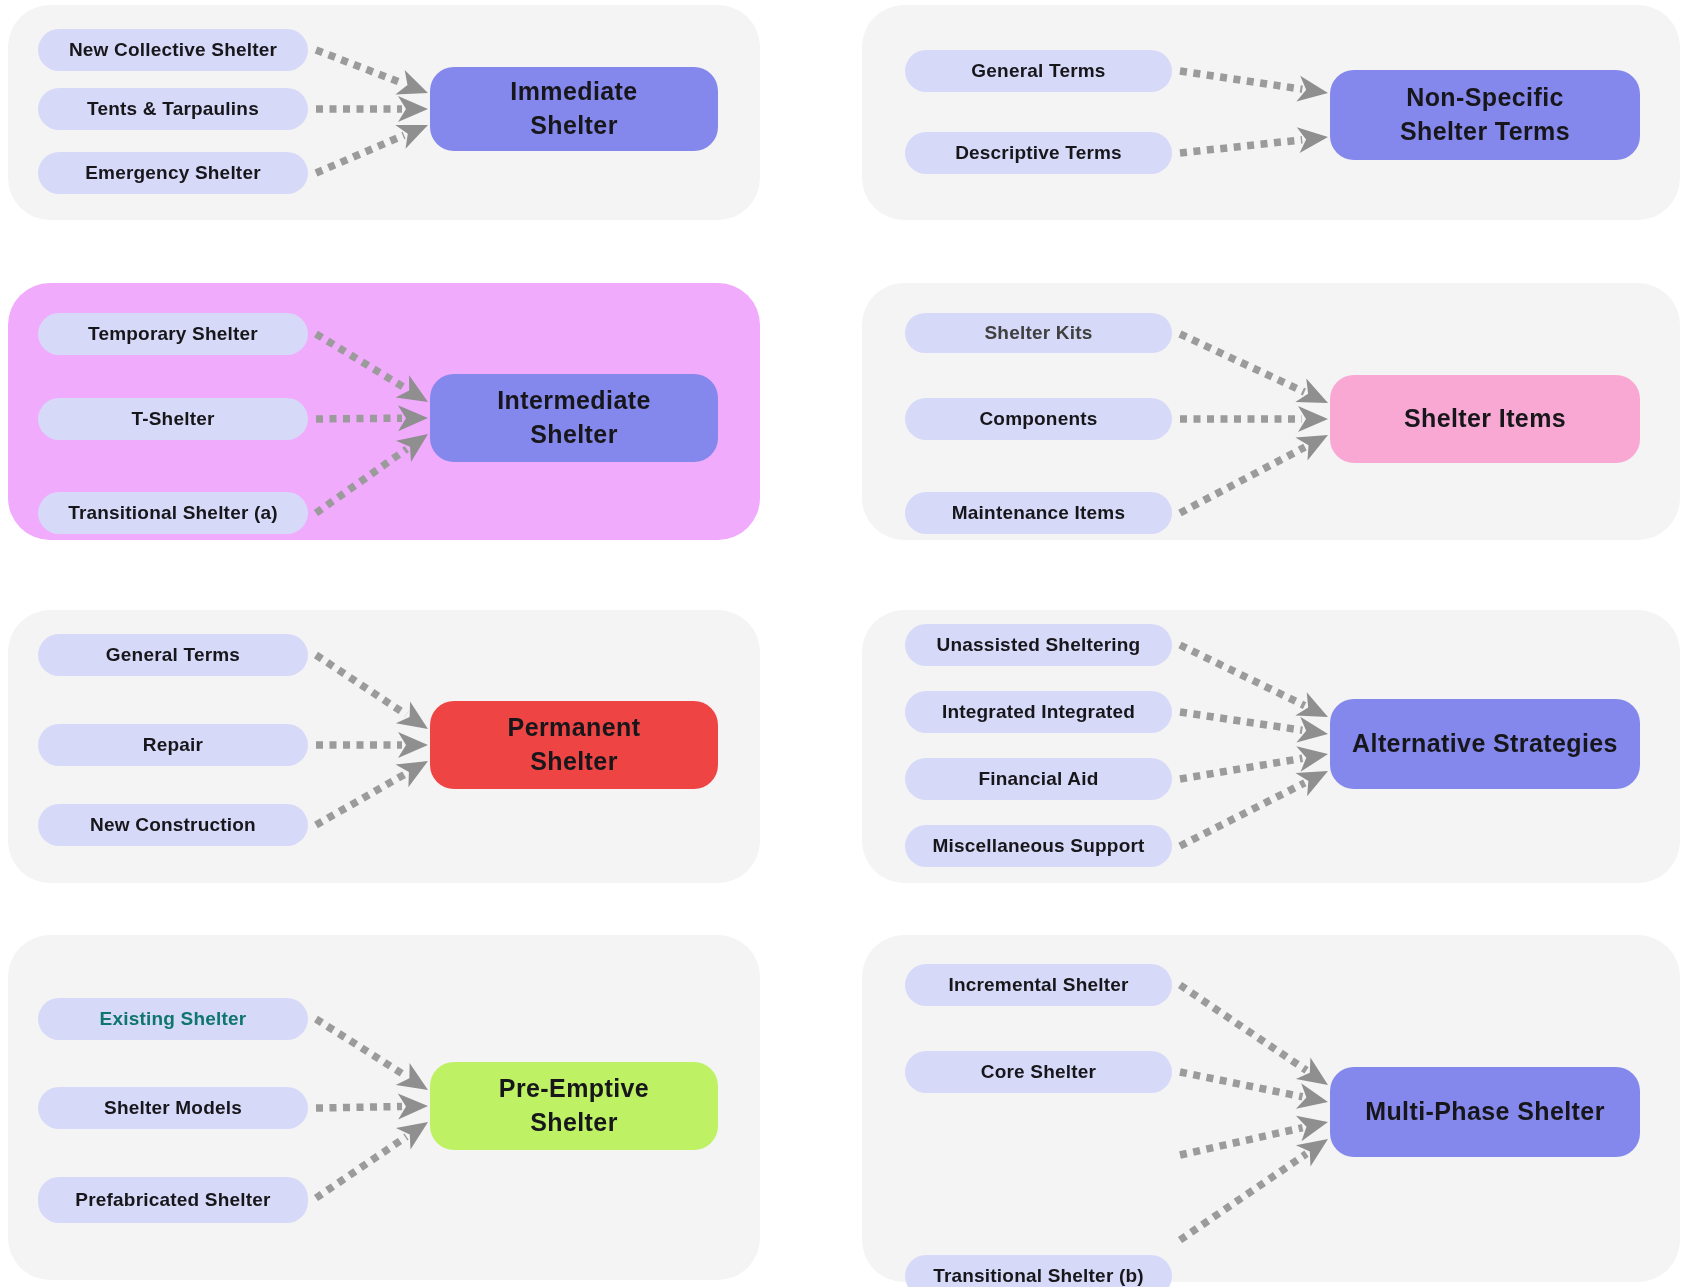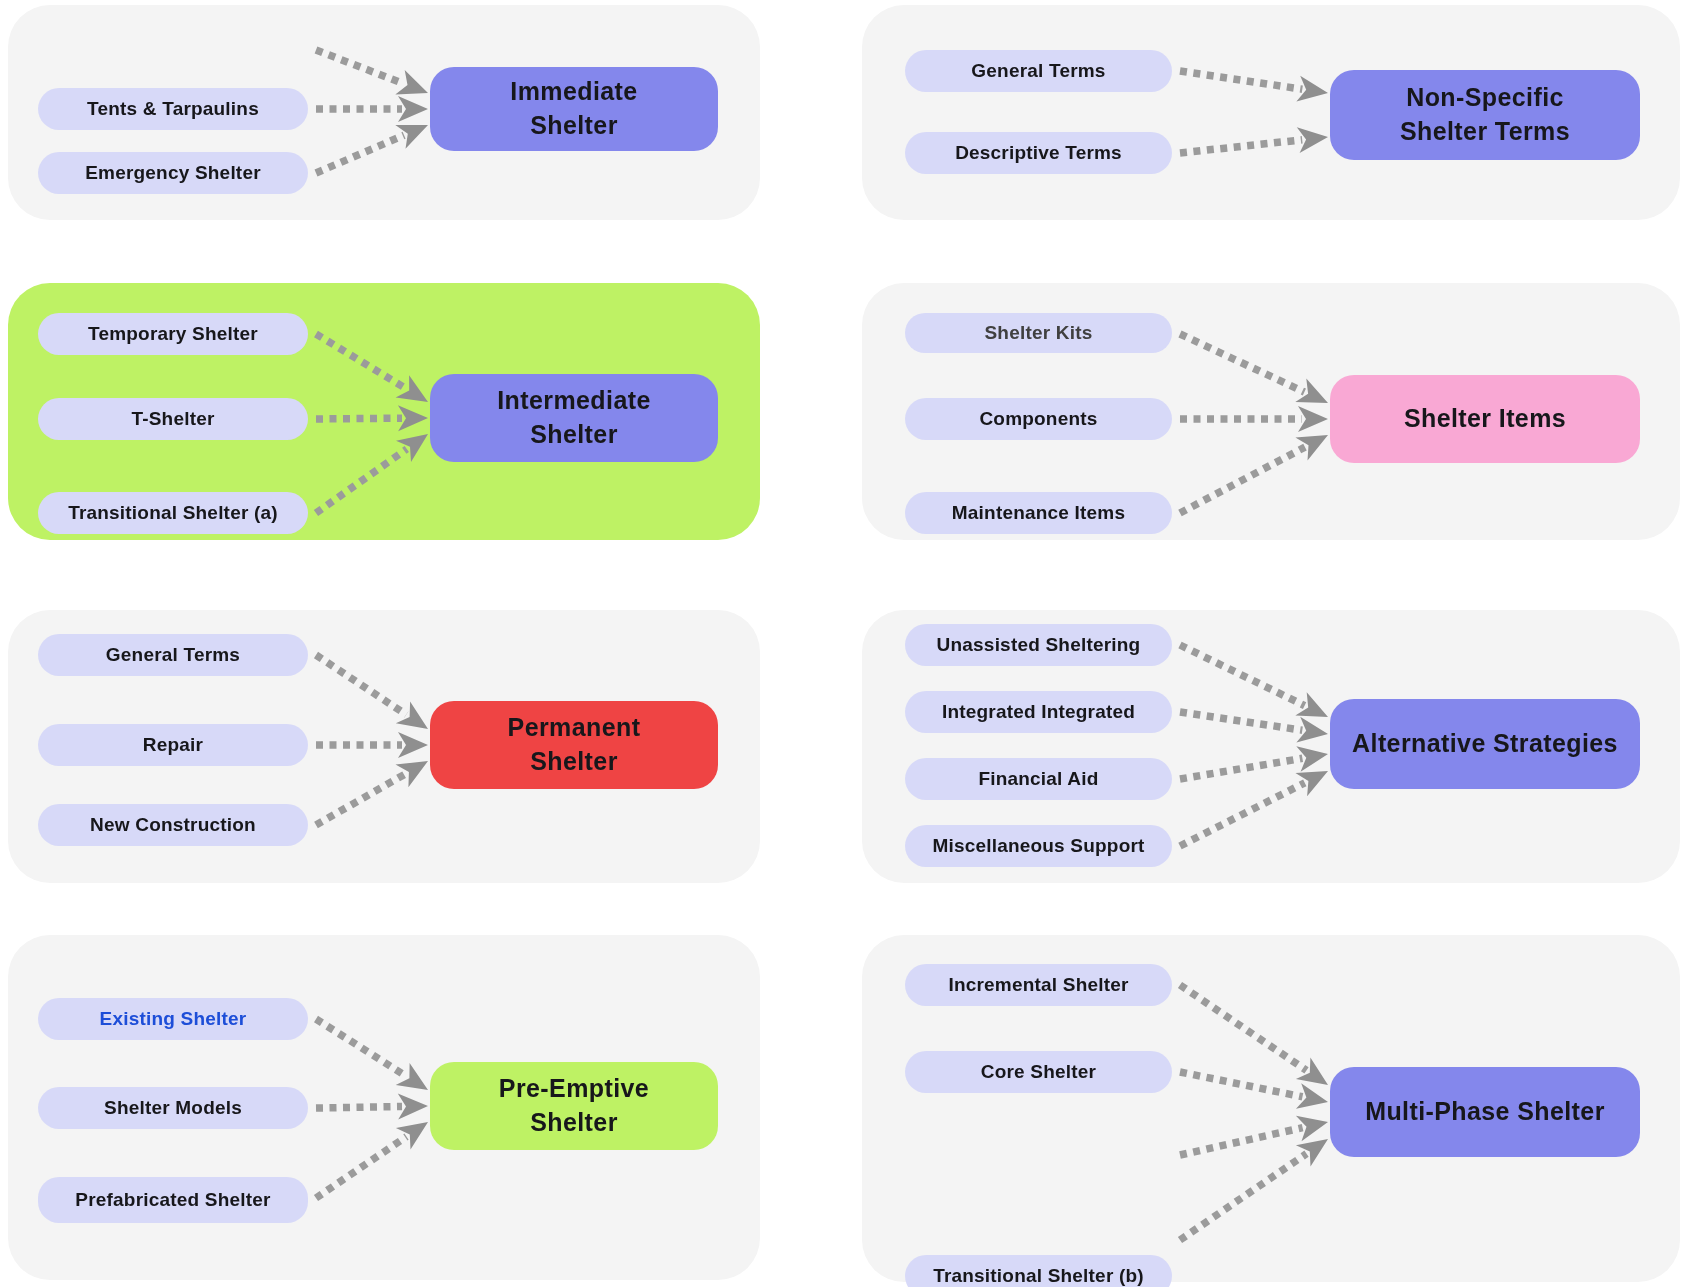--- a/index.html
+++ b/index.html
@@ -38,38 +38,39 @@
 <div id="diagram" class="stage" style="background: rgb(255, 255, 255);">
     <section class="panel" style="left: 8px; top: 5px; width: 752px; height: 215px; background: rgb(244, 244, 244);">
       <svg width="752" height="215" class="arrows">
         <line x1="308" y1="45" x2="395.7" y2="78.7" stroke="#9b9b9b" stroke-width="7.5" stroke-dasharray="7 6.5"></line>
         <polygon points="420.0,88.0 396.7,65.1 399.5,80.1 387.3,89.4" fill="#8f8f8f"></polygon>
         <line x1="308" y1="104" x2="394.0" y2="104.0" stroke="#9b9b9b" stroke-width="7.5" stroke-dasharray="7 6.5"></line>
         <polygon points="420.0,104.0 390.0,91.0 398.0,104.0 390.0,117.0" fill="#8f8f8f"></polygon>
         <line x1="308" y1="168" x2="396.1" y2="130.2" stroke="#9b9b9b" stroke-width="7.5" stroke-dasharray="7 6.5"></line>
         <polygon points="420.0,120.0 387.3,119.9 399.8,128.7 397.5,143.8" fill="#8f8f8f"></polygon>
       </svg>
+      <div class="pill" style="left: 30px; top: 24px; width: 270px; height: 42px; background: rgb(215, 217, 248); color: rgb(23, 23, 27);">New Collective Shelter</div>
       <div class="pill" style="left: 30px; top: 83px; width: 270px; height: 42px; background: rgb(215, 217, 248); color: rgb(23, 23, 27);">Tents &amp; Tarpaulins</div>
       <div class="pill" style="left: 30px; top: 147px; width: 270px; height: 42px; background: rgb(215, 217, 248); color: rgb(23, 23, 27);">Emergency Shelter</div>
       <div class="target" style="left: 422px; top: 62px; width: 288px; height: 84px; background: rgb(132, 135, 236); color: rgb(23, 23, 27);">Immediate
 Shelter</div>
     </section>
     <section class="panel" style="left: 862px; top: 5px; width: 818px; height: 215px; background: rgb(244, 244, 244);">
       <svg width="818" height="215" class="arrows">
         <line x1="318" y1="66" x2="440.3" y2="84.2" stroke="#9b9b9b" stroke-width="7.5" stroke-dasharray="7 6.5"></line>
         <polygon points="466.0,88.0 438.2,70.7 444.2,84.8 434.4,96.4" fill="#8f8f8f"></polygon>
         <line x1="318" y1="148" x2="440.2" y2="134.8" stroke="#9b9b9b" stroke-width="7.5" stroke-dasharray="7 6.5"></line>
         <polygon points="466.0,132.0 434.8,122.3 444.1,134.4 437.6,148.1" fill="#8f8f8f"></polygon>
       </svg>
       <div class="pill" style="left: 43px; top: 45px; width: 267px; height: 42px; background: rgb(215, 217, 248); color: rgb(23, 23, 27);">General Terms</div>
       <div class="pill" style="left: 43px; top: 127px; width: 267px; height: 42px; background: rgb(215, 217, 248); color: rgb(23, 23, 27);">Descriptive Terms</div>
       <div class="target" style="left: 468px; top: 65px; width: 310px; height: 90px; background: rgb(132, 135, 236); color: rgb(23, 23, 27);">Non-Specific
 Shelter Terms</div>
     </section>
-    <section class="panel" style="left: 8px; top: 283px; width: 752px; height: 257px; background: #bef264;">
+    <section class="panel" style="left: 8px; top: 283px; width: 752px; height: 257px; background: #f0abfc;">
       <svg width="752" height="257" class="arrows">
         <line x1="308" y1="51" x2="397.8" y2="105.5" stroke="#9b9b9b" stroke-width="7.5" stroke-dasharray="7 6.5"></line>
         <polygon points="420.0,119.0 401.1,92.3 401.2,107.6 387.6,114.5" fill="#8f8f8f"></polygon>
         <line x1="308" y1="136" x2="394.0" y2="135.2" stroke="#9b9b9b" stroke-width="7.5" stroke-dasharray="7 6.5"></line>
         <polygon points="420.0,135.0 389.9,122.3 398.0,135.2 390.1,148.3" fill="#8f8f8f"></polygon>
         <line x1="308" y1="230" x2="398.8" y2="166.0" stroke="#9b9b9b" stroke-width="7.5" stroke-dasharray="7 6.5"></line>
         <polygon points="420.0,151.0 388.0,157.7 402.0,163.7 403.0,178.9" fill="#8f8f8f"></polygon>
       </svg>
       <div class="pill" style="left: 30px; top: 30px; width: 270px; height: 42px; background: rgb(215, 217, 248); color: rgb(23, 23, 27);">Temporary Shelter</div>
       <div class="pill" style="left: 30px; top: 115px; width: 270px; height: 42px; background: rgb(215, 217, 248); color: rgb(23, 23, 27);">T-Shelter</div>
@@ -125,21 +126,21 @@
     </section>
     <section class="panel" style="left: 8px; top: 935px; width: 752px; height: 345px; background: rgb(244, 244, 244);">
       <svg width="752" height="345" class="arrows">
         <line x1="308" y1="84" x2="398.0" y2="141.1" stroke="#9b9b9b" stroke-width="7.5" stroke-dasharray="7 6.5"></line>
         <polygon points="420.0,155.0 401.6,128.0 401.4,143.2 387.7,149.9" fill="#8f8f8f"></polygon>
         <line x1="308" y1="173" x2="394.0" y2="171.5" stroke="#9b9b9b" stroke-width="7.5" stroke-dasharray="7 6.5"></line>
         <polygon points="420.0,171.0 389.8,158.5 398.0,171.4 390.2,184.5" fill="#8f8f8f"></polygon>
         <line x1="308" y1="263" x2="398.5" y2="201.6" stroke="#9b9b9b" stroke-width="7.5" stroke-dasharray="7 6.5"></line>
         <polygon points="420.0,187.0 387.9,193.1 401.8,199.4 402.5,214.6" fill="#8f8f8f"></polygon>
       </svg>
-      <div class="pill" style="left: 30px; top: 63px; width: 270px; height: 42px; background: rgb(215, 217, 248); color: #1d4ed8;">Existing Shelter</div>
+      <div class="pill" style="left: 30px; top: 63px; width: 270px; height: 42px; background: rgb(215, 217, 248); color: #0f766e;">Existing Shelter</div>
       <div class="pill" style="left: 30px; top: 152px; width: 270px; height: 42px; background: rgb(215, 217, 248); color: rgb(23, 23, 27);">Shelter Models</div>
       <div class="pill" style="left: 30px; top: 242px; width: 270px; height: 46px; background: rgb(215, 217, 248); color: rgb(23, 23, 27);">Prefabricated Shelter</div>
       <div class="target" style="left: 422px; top: 127px; width: 288px; height: 88px; background: #bef264; color: rgb(23, 23, 27);">Pre-Emptive
 Shelter</div>
     </section>
     <section class="panel" style="left: 862px; top: 935px; width: 818px; height: 347px; background: rgb(244, 244, 244);">
       <svg width="818" height="347" class="arrows">
         <line x1="318" y1="50" x2="444.5" y2="135.4" stroke="#9b9b9b" stroke-width="7.5" stroke-dasharray="7 6.5"></line>
         <polygon points="466.0,150.0 448.4,122.4 447.8,137.7 433.9,144.0" fill="#8f8f8f"></polygon>
         <line x1="318" y1="137" x2="440.5" y2="161.8" stroke="#9b9b9b" stroke-width="7.5" stroke-dasharray="7 6.5"></line>

